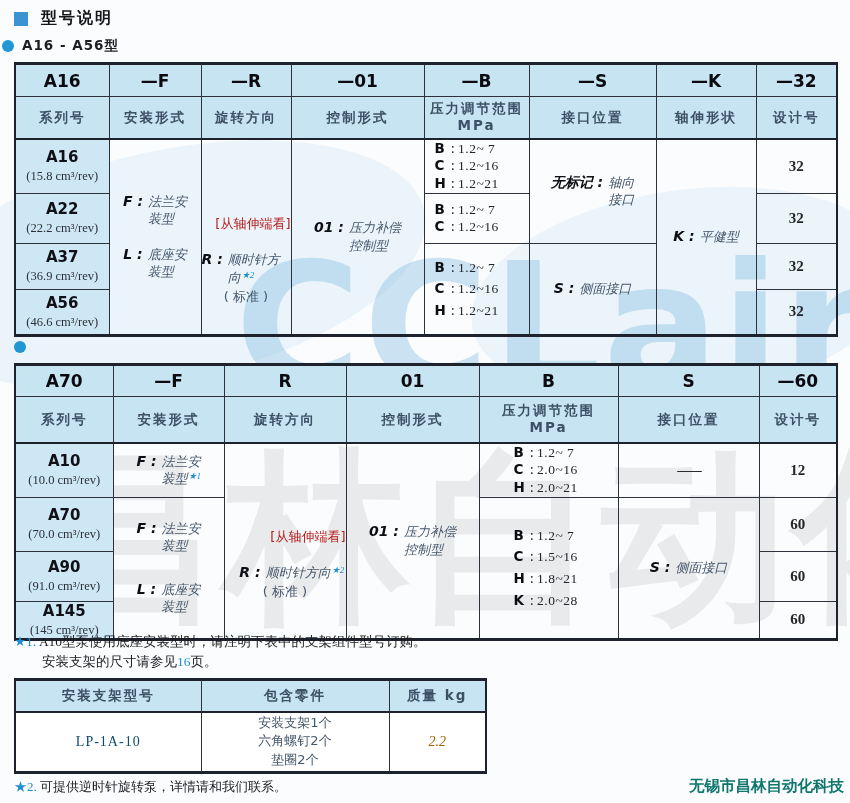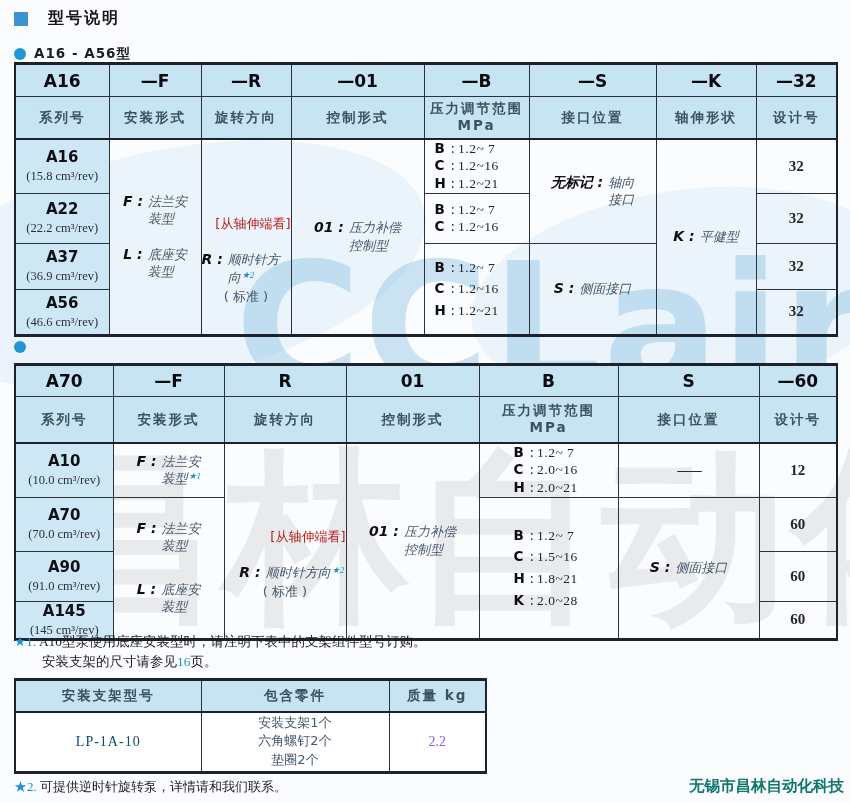--- a/index.html
+++ b/index.html
@@ -8,21 +8,21 @@
   .abs{position:absolute;}
 
   
   .swoosh{position:absolute;border-radius:50%;background:rgba(168,214,240,0.20);z-index:0;}
   .wm-latin{position:absolute;left:235px;top:225px;font-size:172px;font-weight:700;
             color:#8fc4e4;opacity:.45;letter-spacing:2px;z-index:0;white-space:nowrap;}
   .wm-cjk{position:absolute;left:35px;top:415px;font-size:185px;font-weight:700;
           color:#6b6f74;opacity:.12;z-index:0;white-space:nowrap;letter-spacing:4px;}
 
   
-  .doc-title{left:14px;top:8px;display:flex;align-items:center;gap:20px;z-index:2;}
+  .doc-title{left:14px;top:8px;display:flex;align-items:center;gap:13px;z-index:2;}
   .sq{width:14px;height:14px;background:#3b93d1;}
   .doc-title span.t{font-size:16px;font-weight:700;color:#15151a;letter-spacing:2px;}
   .section{display:flex;align-items:center;gap:8px;z-index:2;}
   .dot{width:12px;height:12px;border-radius:50%;background:#2196d3;}
   .section span.t{font-size:13.5px;color:#1d1d24;font-weight:600;letter-spacing:1px;}
 
   
   table.spec{border-collapse:collapse;table-layout:fixed;position:absolute;z-index:1;
              border:2px solid #1d222c;border-top:3px solid #1d222c;border-bottom:3px solid #1d222c;}
   table.spec th,table.spec td{border:1px solid #2c313c;padding:0;overflow:hidden;}
@@ -59,42 +59,42 @@
   .mdash{text-align:center;vertical-align:middle;font-size:14px;color:#2a2a32;letter-spacing:-2px;}
 
   
   table.bracket{border-collapse:collapse;table-layout:fixed;position:absolute;z-index:1;
                 border:2px solid #1d222c;border-top:3px solid #1d222c;border-bottom:3px solid #1d222c;}
   table.bracket th{background:#c7e4f2;font-size:13.5px;font-weight:600;color:#3d5166;
                    letter-spacing:2px;border:1px solid #2c313c;border-bottom:2.5px solid #1d222c;}
   table.bracket td{border:1px solid #2c313c;text-align:center;vertical-align:middle;background:#fff;}
   td.model{font-family:"Liberation Serif",serif;font-size:14px;color:#0c4a6e;letter-spacing:1px;}
   td.parts{font-size:13px;color:#45576c;white-space:pre-line;line-height:1.45;}
-  td.mass{font-family:"Liberation Serif",serif;font-size:14px;color:#8b5cf6;}
+  td.mass{font-family:"Liberation Serif",serif;font-size:14px;color:#a16207;font-style:italic;}
 
   
   .note{position:absolute;font-family:"Liberation Serif",serif;font-size:13.5px;color:#1b1b22;z-index:2;}
   .note .star{color:#1e8fd0;}
   .link{color:#1e8fd0;cursor:pointer;}
   .brand{position:absolute;right:6px;top:776px;font-size:15.5px;font-weight:700;color:#0f766e;z-index:2;}
 </style>
 </head>
 <body>
 
 <div class="swoosh" style="left:-90px;top:150px;width:520px;height:230px;transform:rotate(-12deg);"></div>
 <div class="swoosh" style="left:470px;top:190px;width:430px;height:210px;transform:rotate(-8deg);"></div>
 <div class="wm-latin">CCLair</div>
 <div class="wm-cjk">昌林自动化</div>
 
 <div class="abs doc-title">
   <span class="sq"></span>
   <span class="t">型号说明</span>
 </div>
 
-<div class="abs section" style="left:14px;top:37px;margin-top:8px;">
+<div class="abs section" style="left:2px;top:37px;">
   <span class="dot"></span>
   <span class="t">A16 - A56型</span>
 </div>
 
 <table class="spec" style="left:14px;top:62px;width:822px;">
   <colgroup>
       <col style="width:94px">
       <col style="width:92px">
       <col style="width:90px">
       <col style="width:133px">

